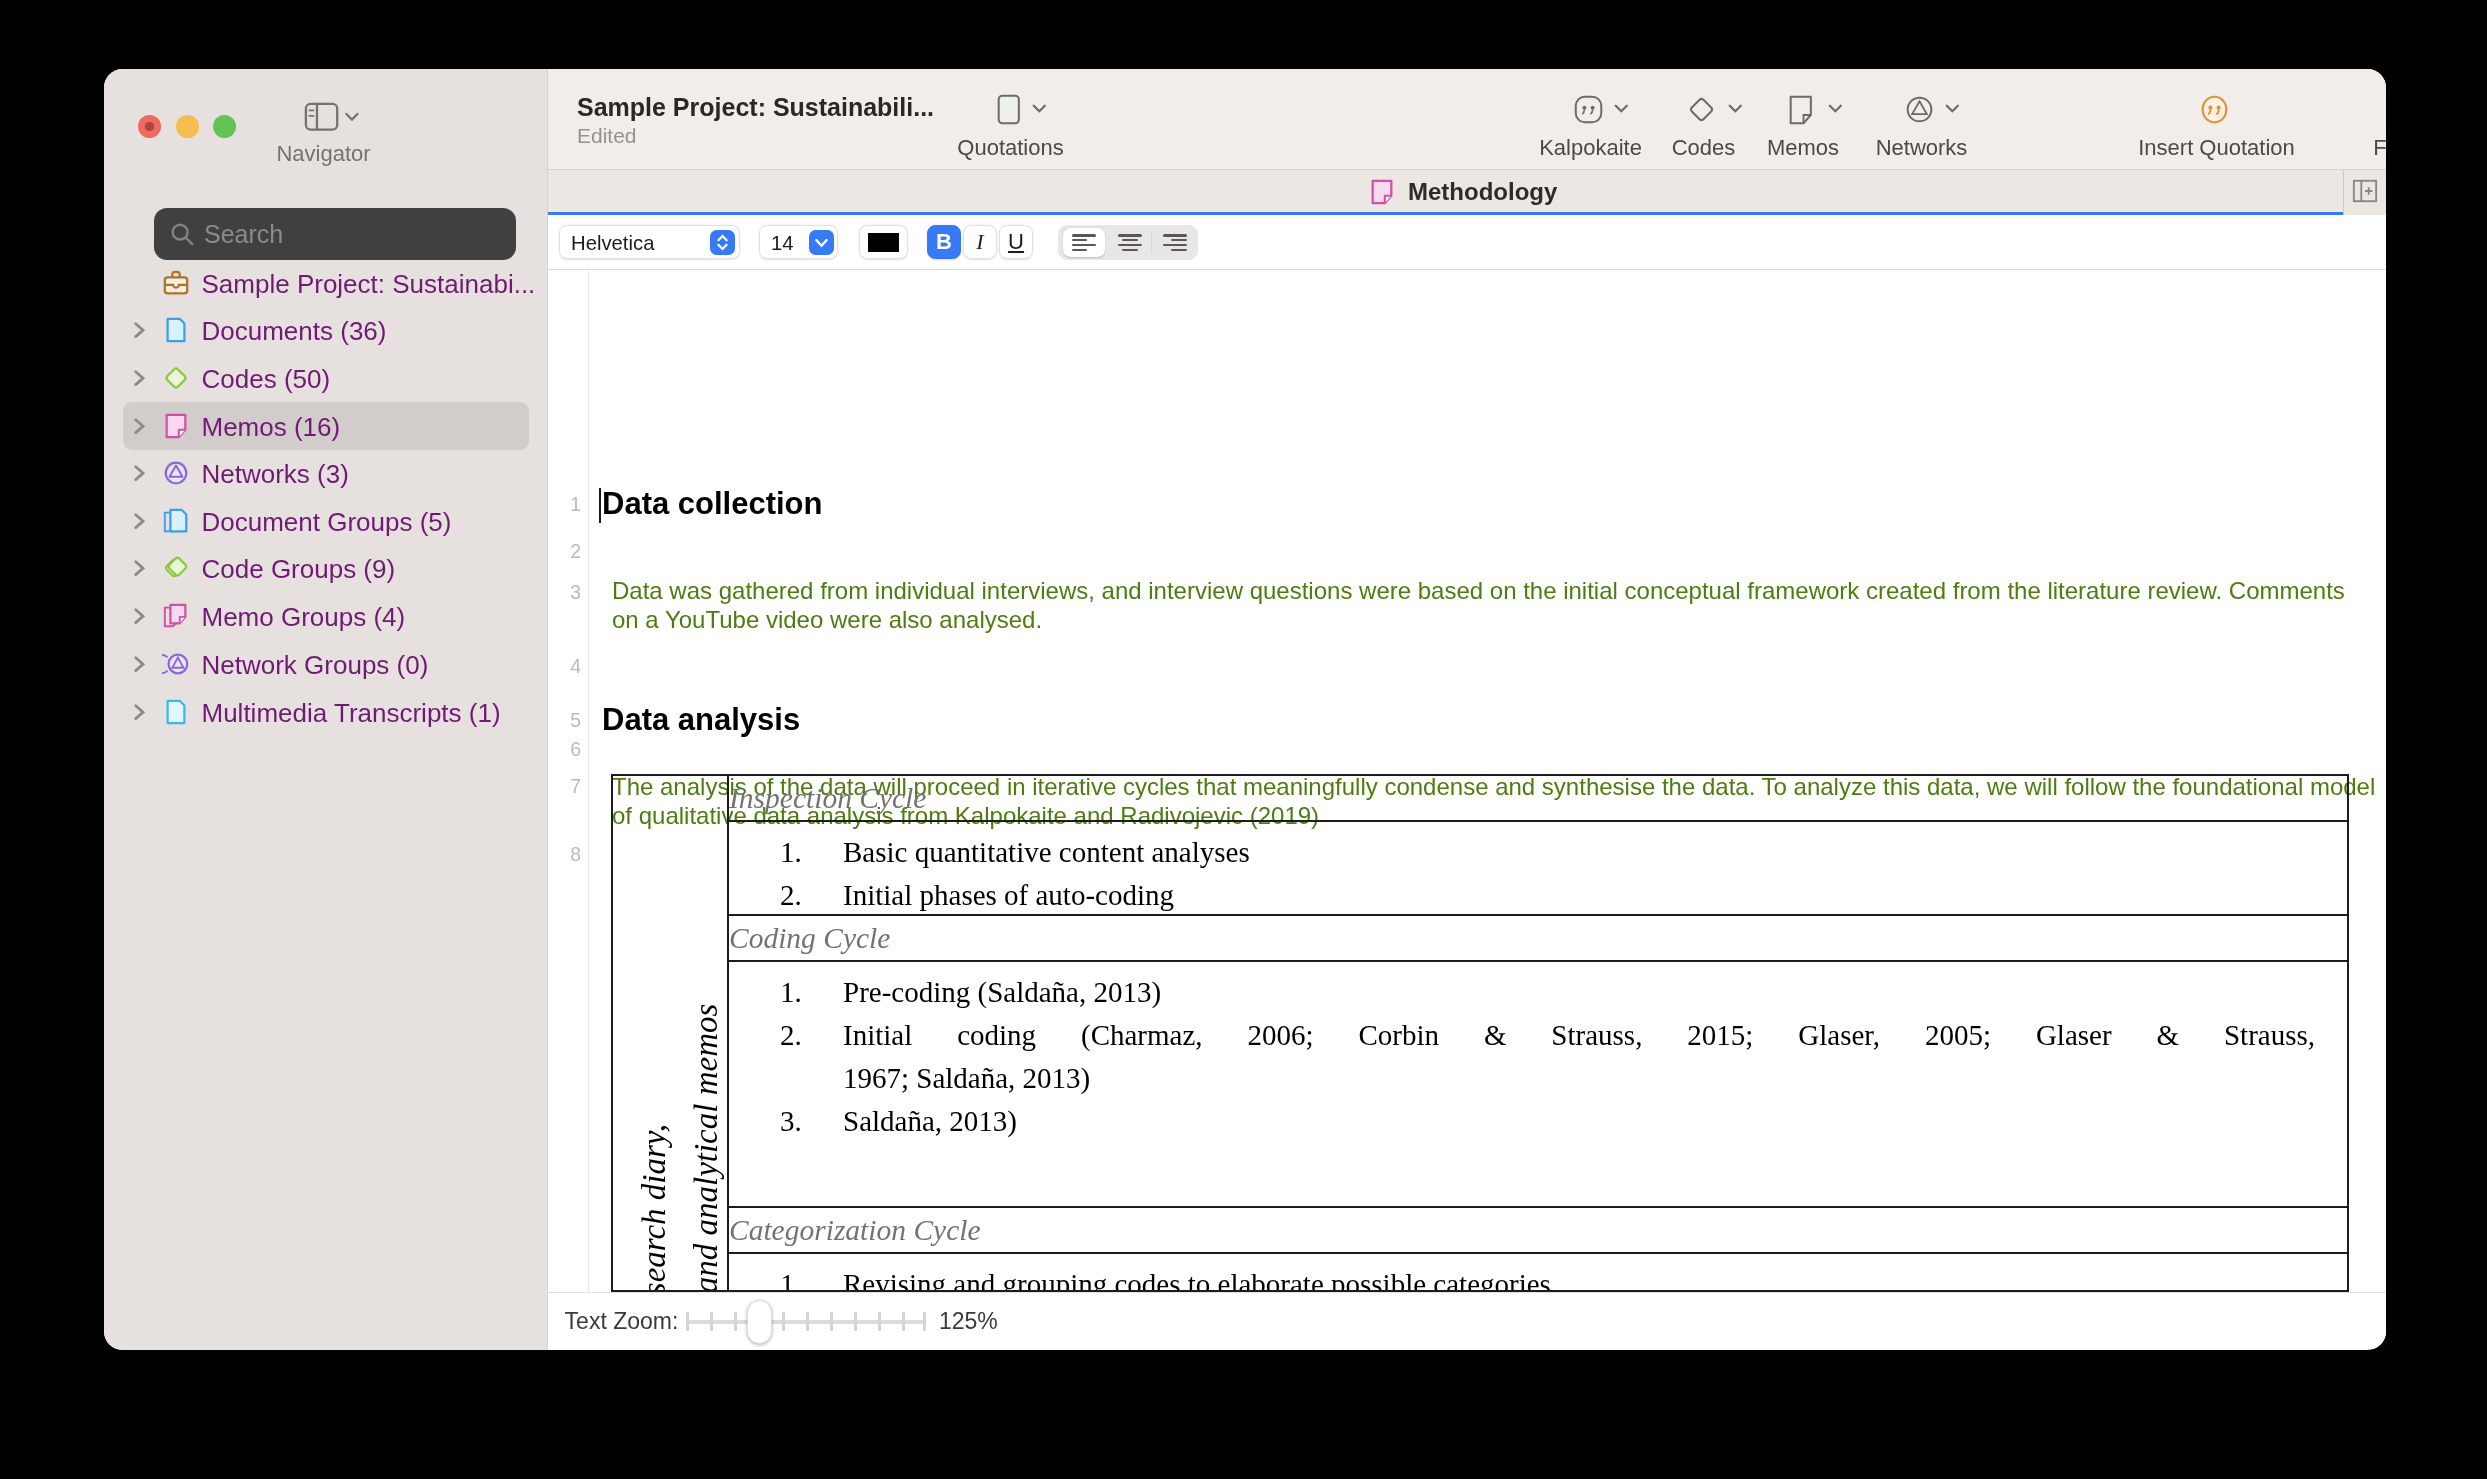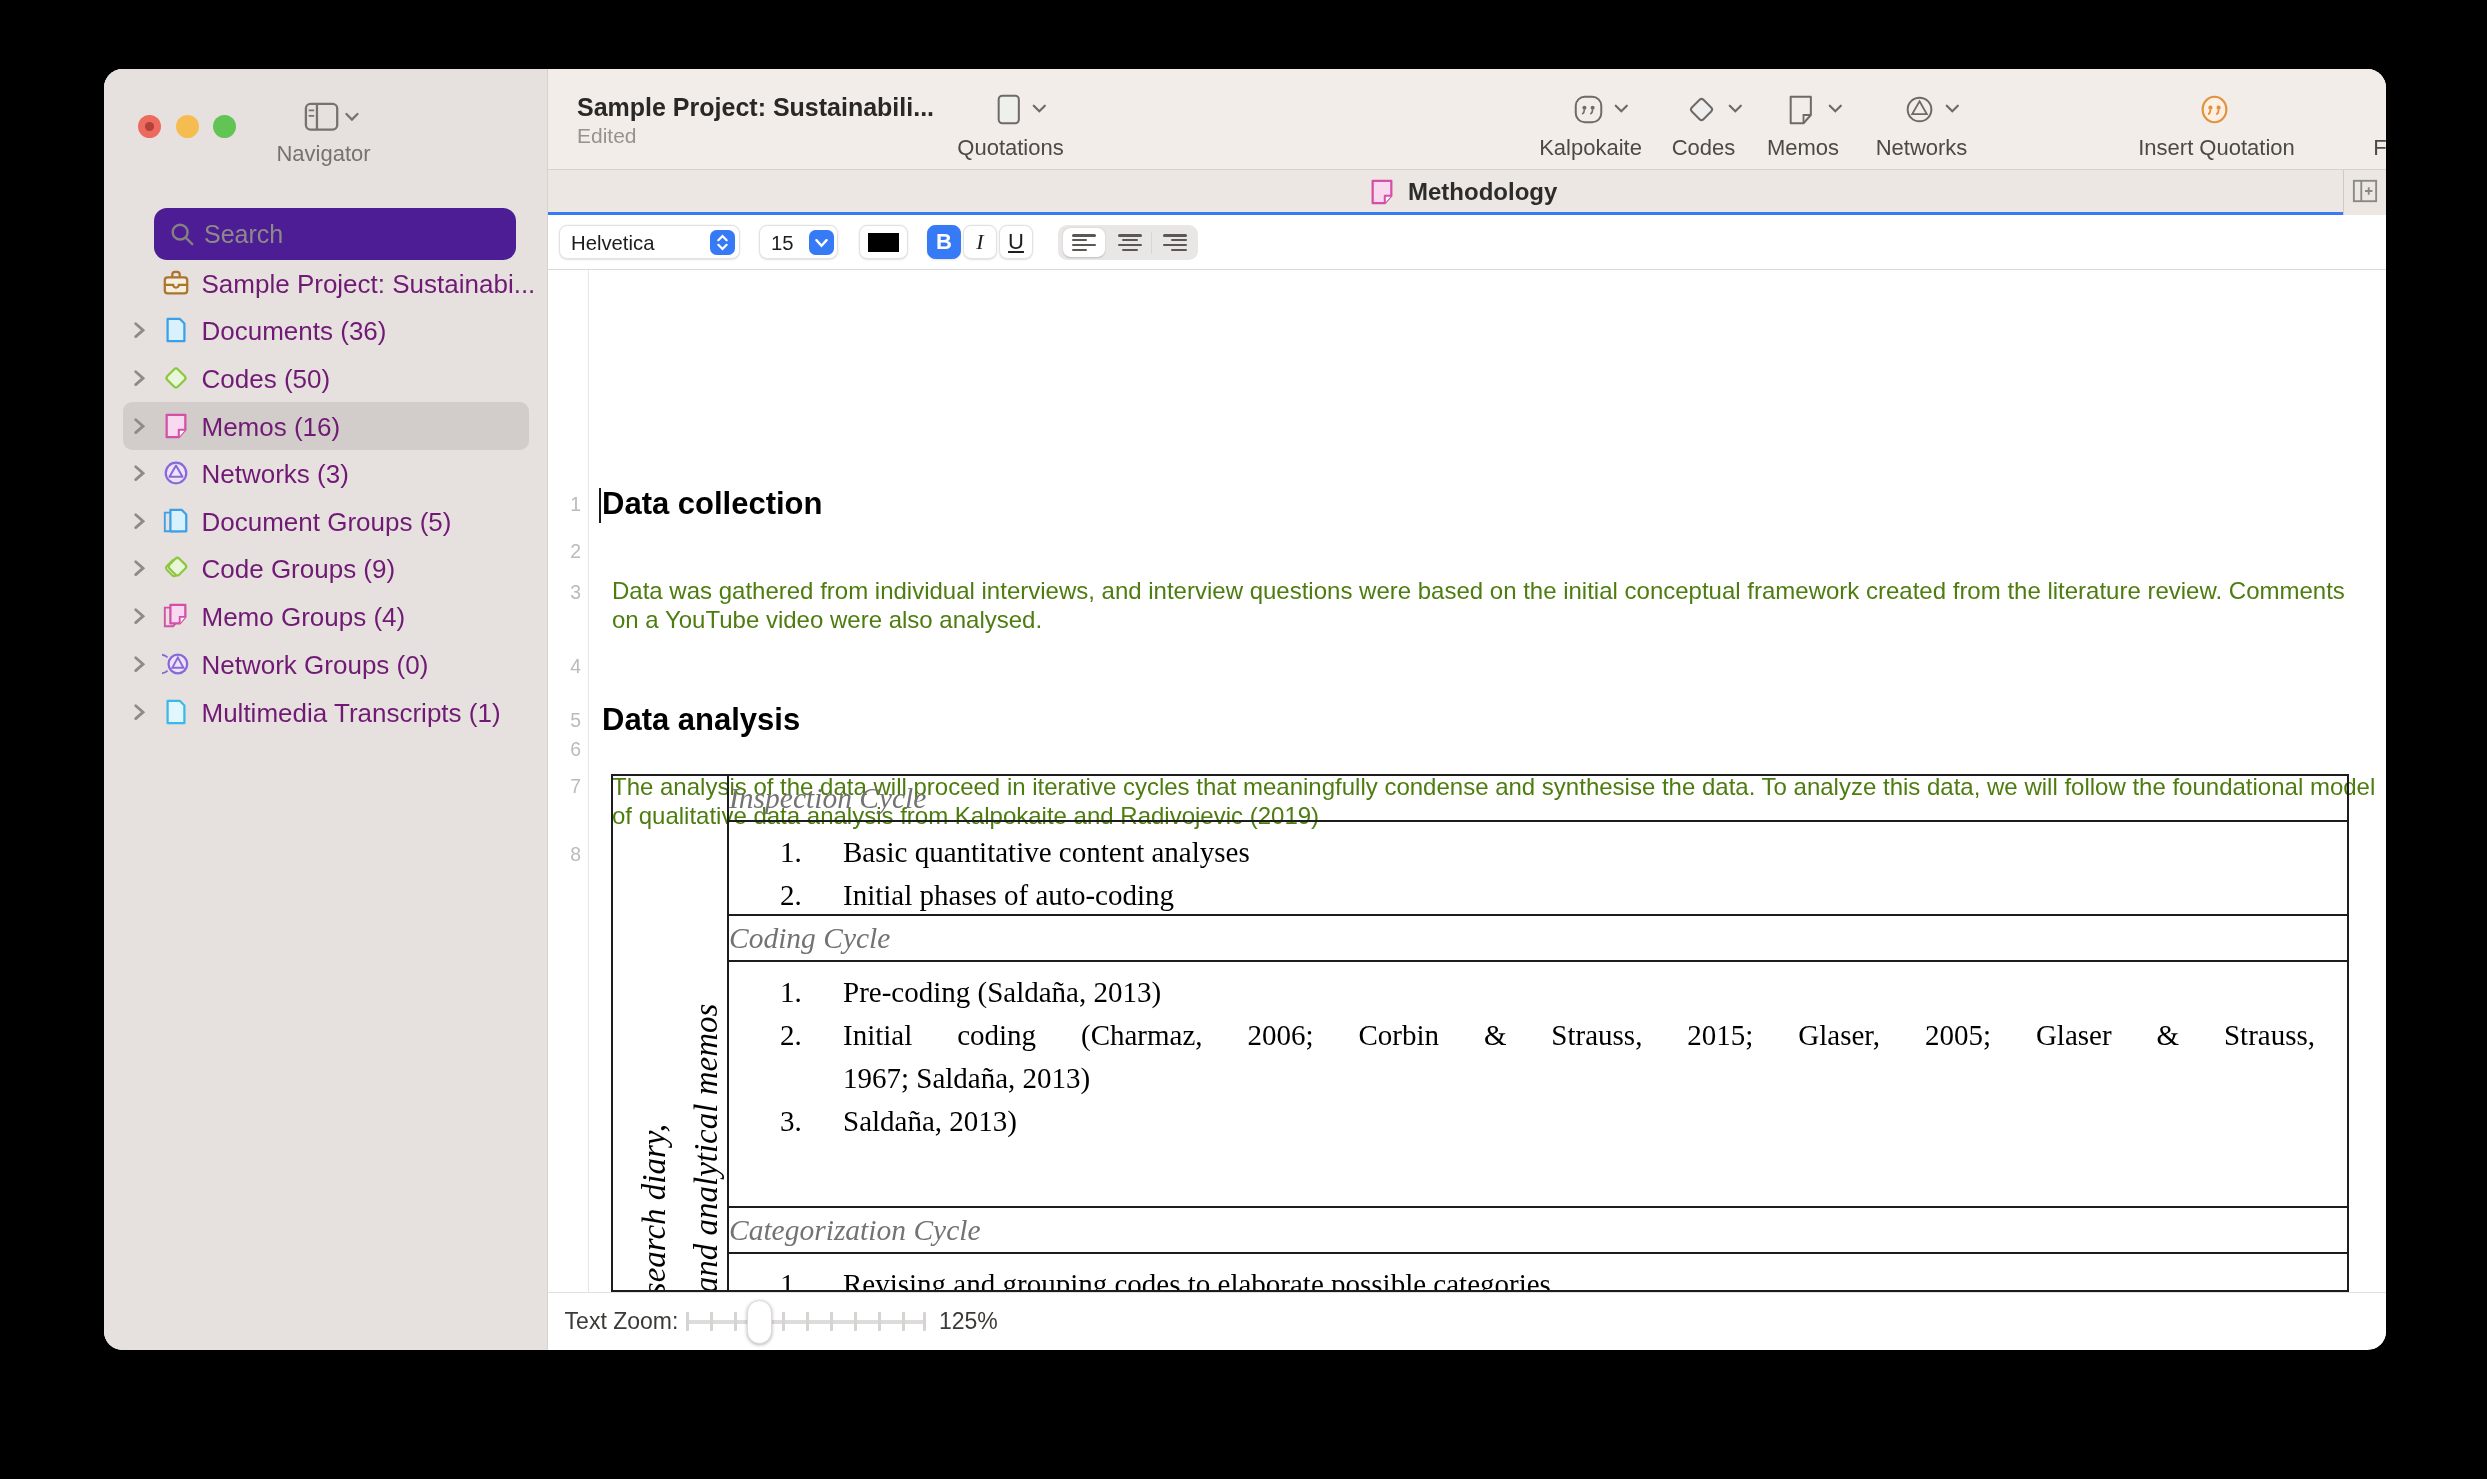--- a/index.html
+++ b/index.html
@@ -10,21 +10,21 @@
 
   
   .sidebar{position:absolute;left:0;top:0;width:443px;height:1281px;background:#e6e1de;}
   .tl{position:absolute;top:46px;width:23px;height:23px;border-radius:50%;}
   .tl.red{left:34px;background:#ed6a5e;}
   .tl.red::after{content:"";position:absolute;left:7.4px;top:7.4px;width:8.3px;height:8.3px;border-radius:50%;background:#b1423a;}
   .tl.yellow{left:72px;background:#f5bd4f;}
   .tl.green{left:109px;background:#61c454;}
   .nav-toggle{position:absolute;left:189px;top:33px;width:74px;height:31px;color:#76726f;}
   .nav-label{position:absolute;left:111px;top:72px;width:217px;text-align:center;font-size:22px;color:#76726f;}
-  .searchbox{position:absolute;left:50px;top:139px;width:362px;height:52px;border-radius:13px;background:#4c1d95;}
+  .searchbox{position:absolute;left:50px;top:139px;width:362px;height:52px;border-radius:13px;background:#404040;}
   .searchbox .mag{position:absolute;left:14.8px;top:13px;color:#85817e;}
   .searchbox .ph{position:absolute;left:50px;top:12px;font-size:25px;color:#8e8a87;}
   .row{position:absolute;left:18.5px;width:406px;height:48px;border-radius:9.2px;}
   .row.sel{background:#d2cdca;}
   .row .chev{position:absolute;left:9.2px;top:14px;color:#8d8a87;}
   .row .ricon{position:absolute;left:39px;top:10.2px;width:28px;height:28px;}
   .row .rlabel{position:absolute;left:79px;top:10.2px;font-size:26px;color:#701a75;white-space:nowrap;}
 
   
   .main-sep{position:absolute;left:443px;top:0;width:0.9px;height:1281px;background:#d8d3d0;}
@@ -391,21 +391,21 @@
       <div class="ctl" style="left:11px;width:181px">
         <span class="val">Helvetica</span>
         <span class="bluebox" style="left:150px">
           <svg width="25" height="25" viewBox="0 0 27 27">
               <polyline points="9,11 13.5,6.5 18,11" fill="none" stroke="#fff" stroke-width="2.4" stroke-linecap="round"></polyline>
               <polyline points="9,16 13.5,20.5 18,16" fill="none" stroke="#fff" stroke-width="2.4" stroke-linecap="round"></polyline>
             </svg>
         </span>
       </div>
       <div class="ctl" style="left:211px;width:79px">
-        <span class="val">15</span>
+        <span class="val">14</span>
         <span class="bluebox" style="left:49px">
           <svg width="25" height="25" viewBox="0 0 27 27">
               <polyline points="8,11 13.5,17 19,11" fill="none" stroke="#fff" stroke-width="2.6" stroke-linecap="round"></polyline>
             </svg>
         </span>
       </div>
       <div class="ctl" style="left:311px;width:49px">
         <span class="swatch"></span>
       </div>
       <div class="fmtbtn active" style="left:379px"><span class="glyph">B</span></div>

